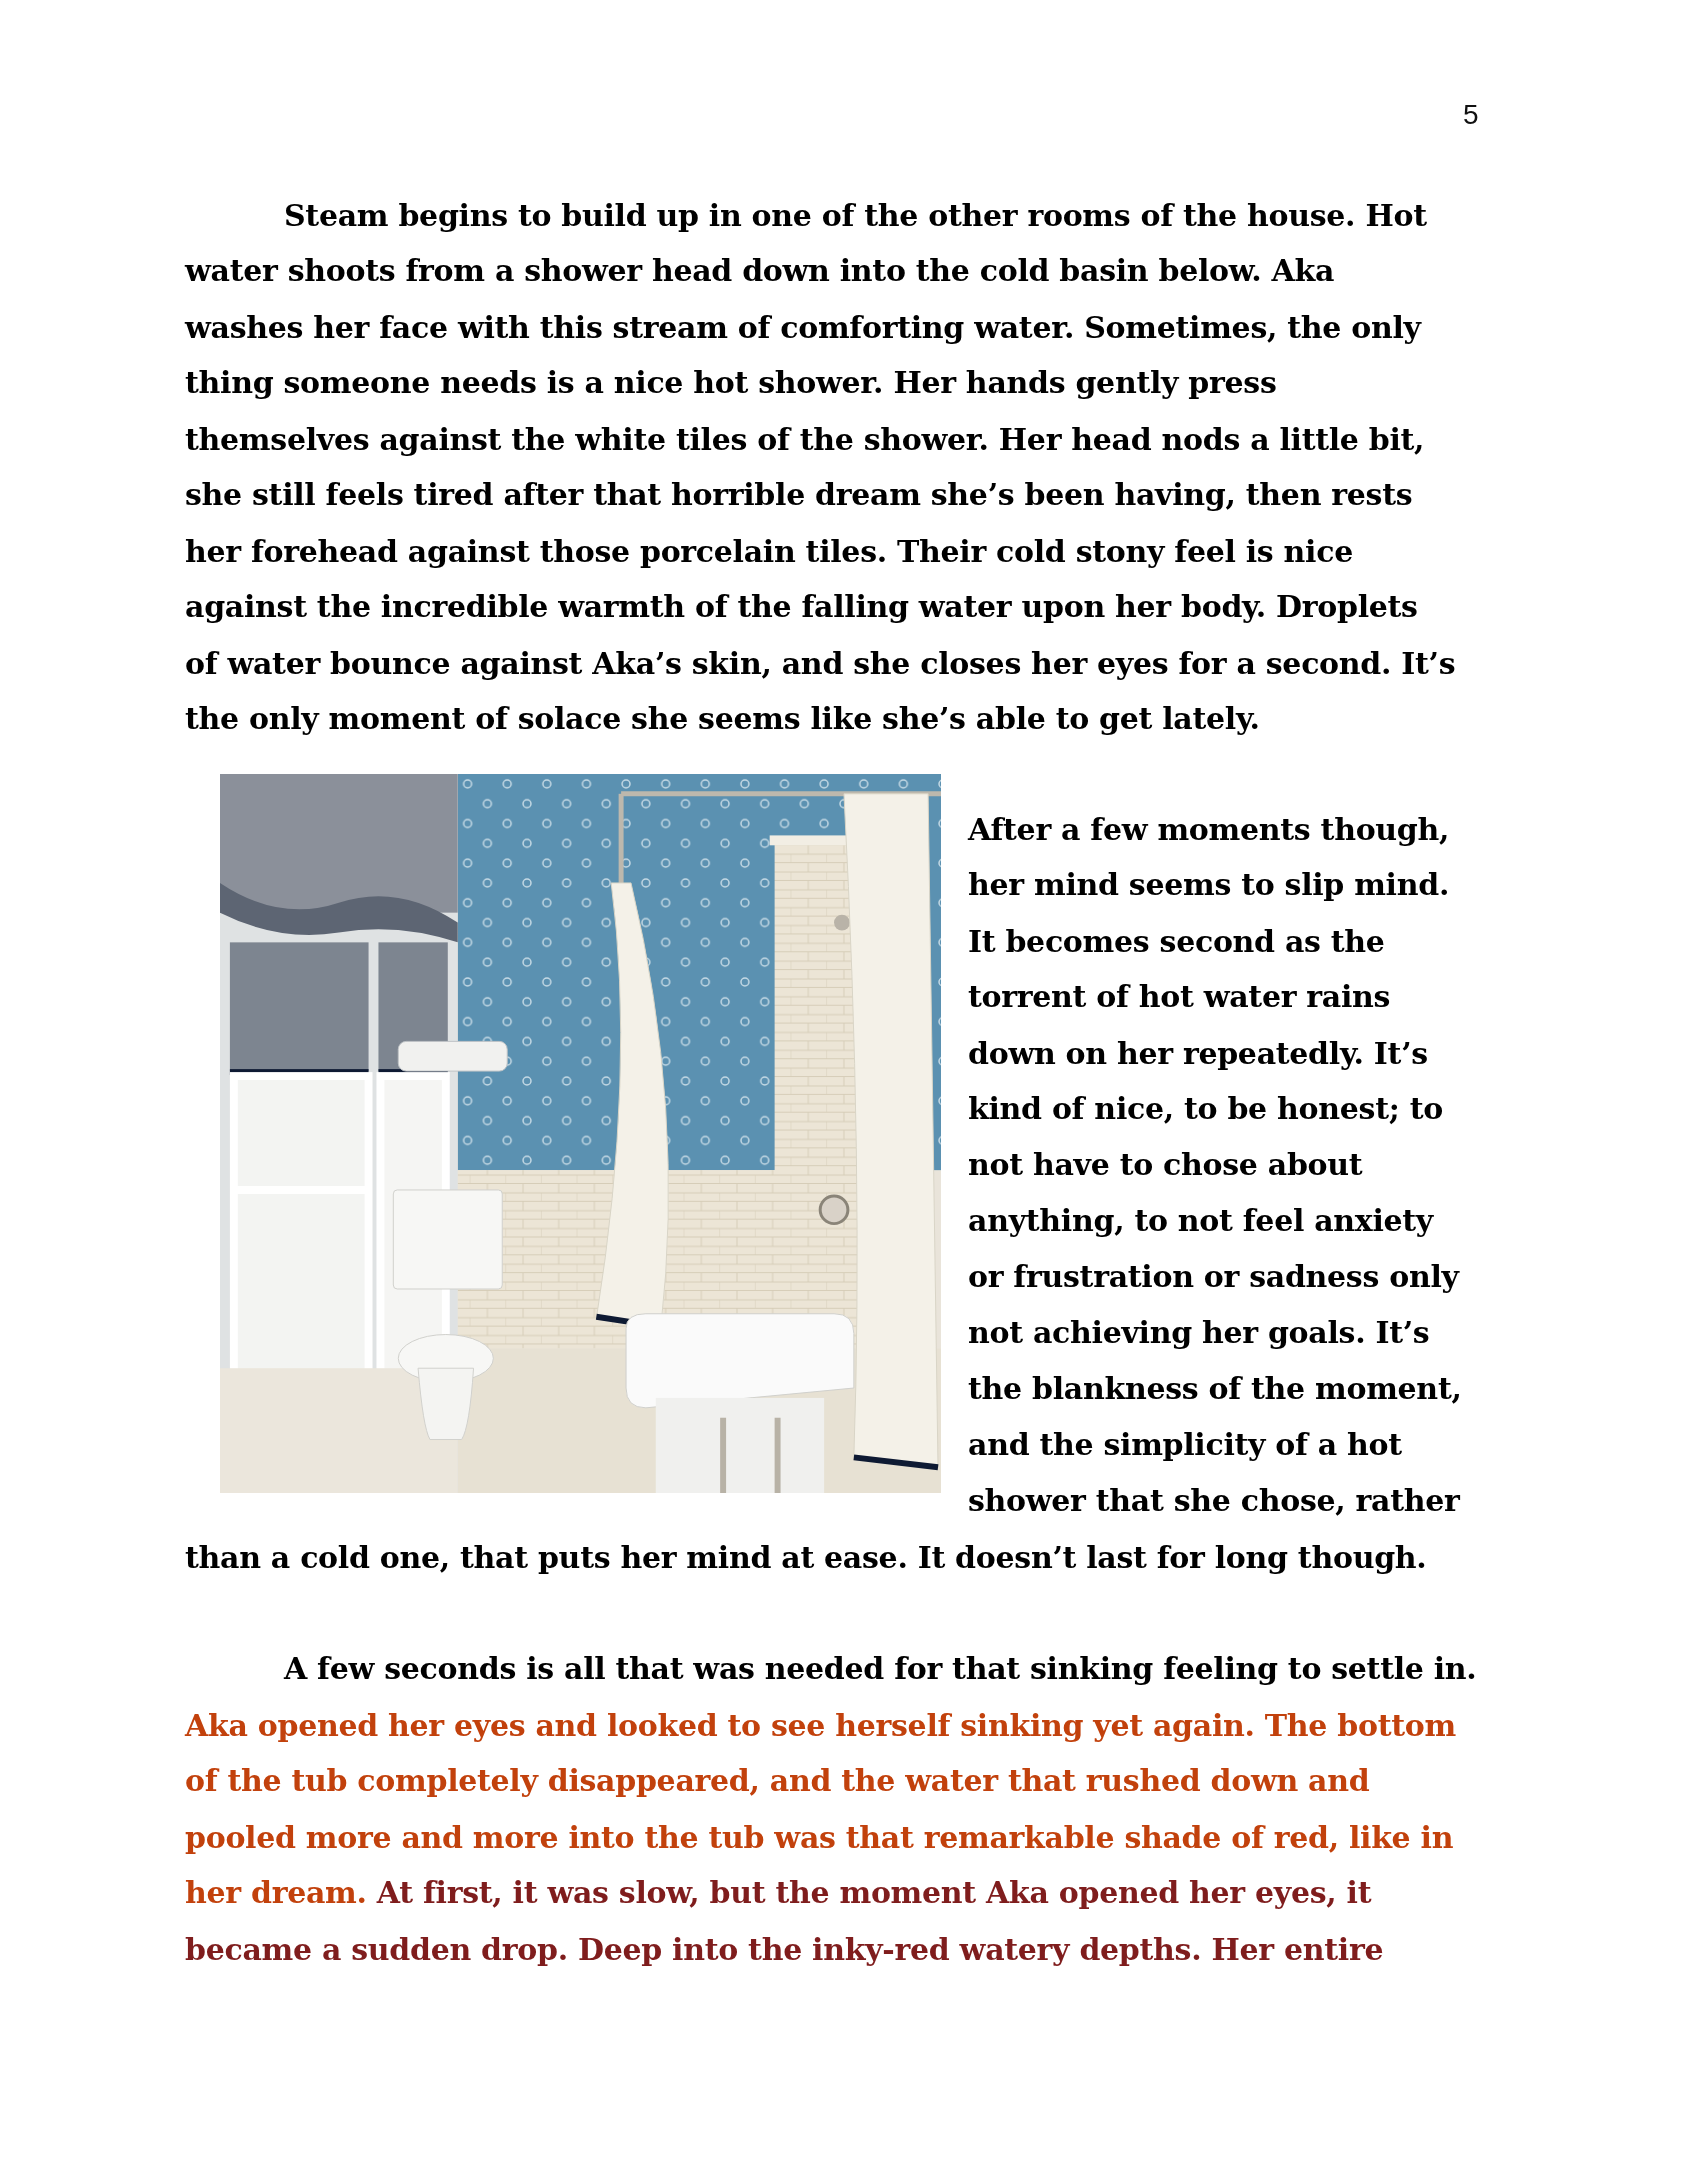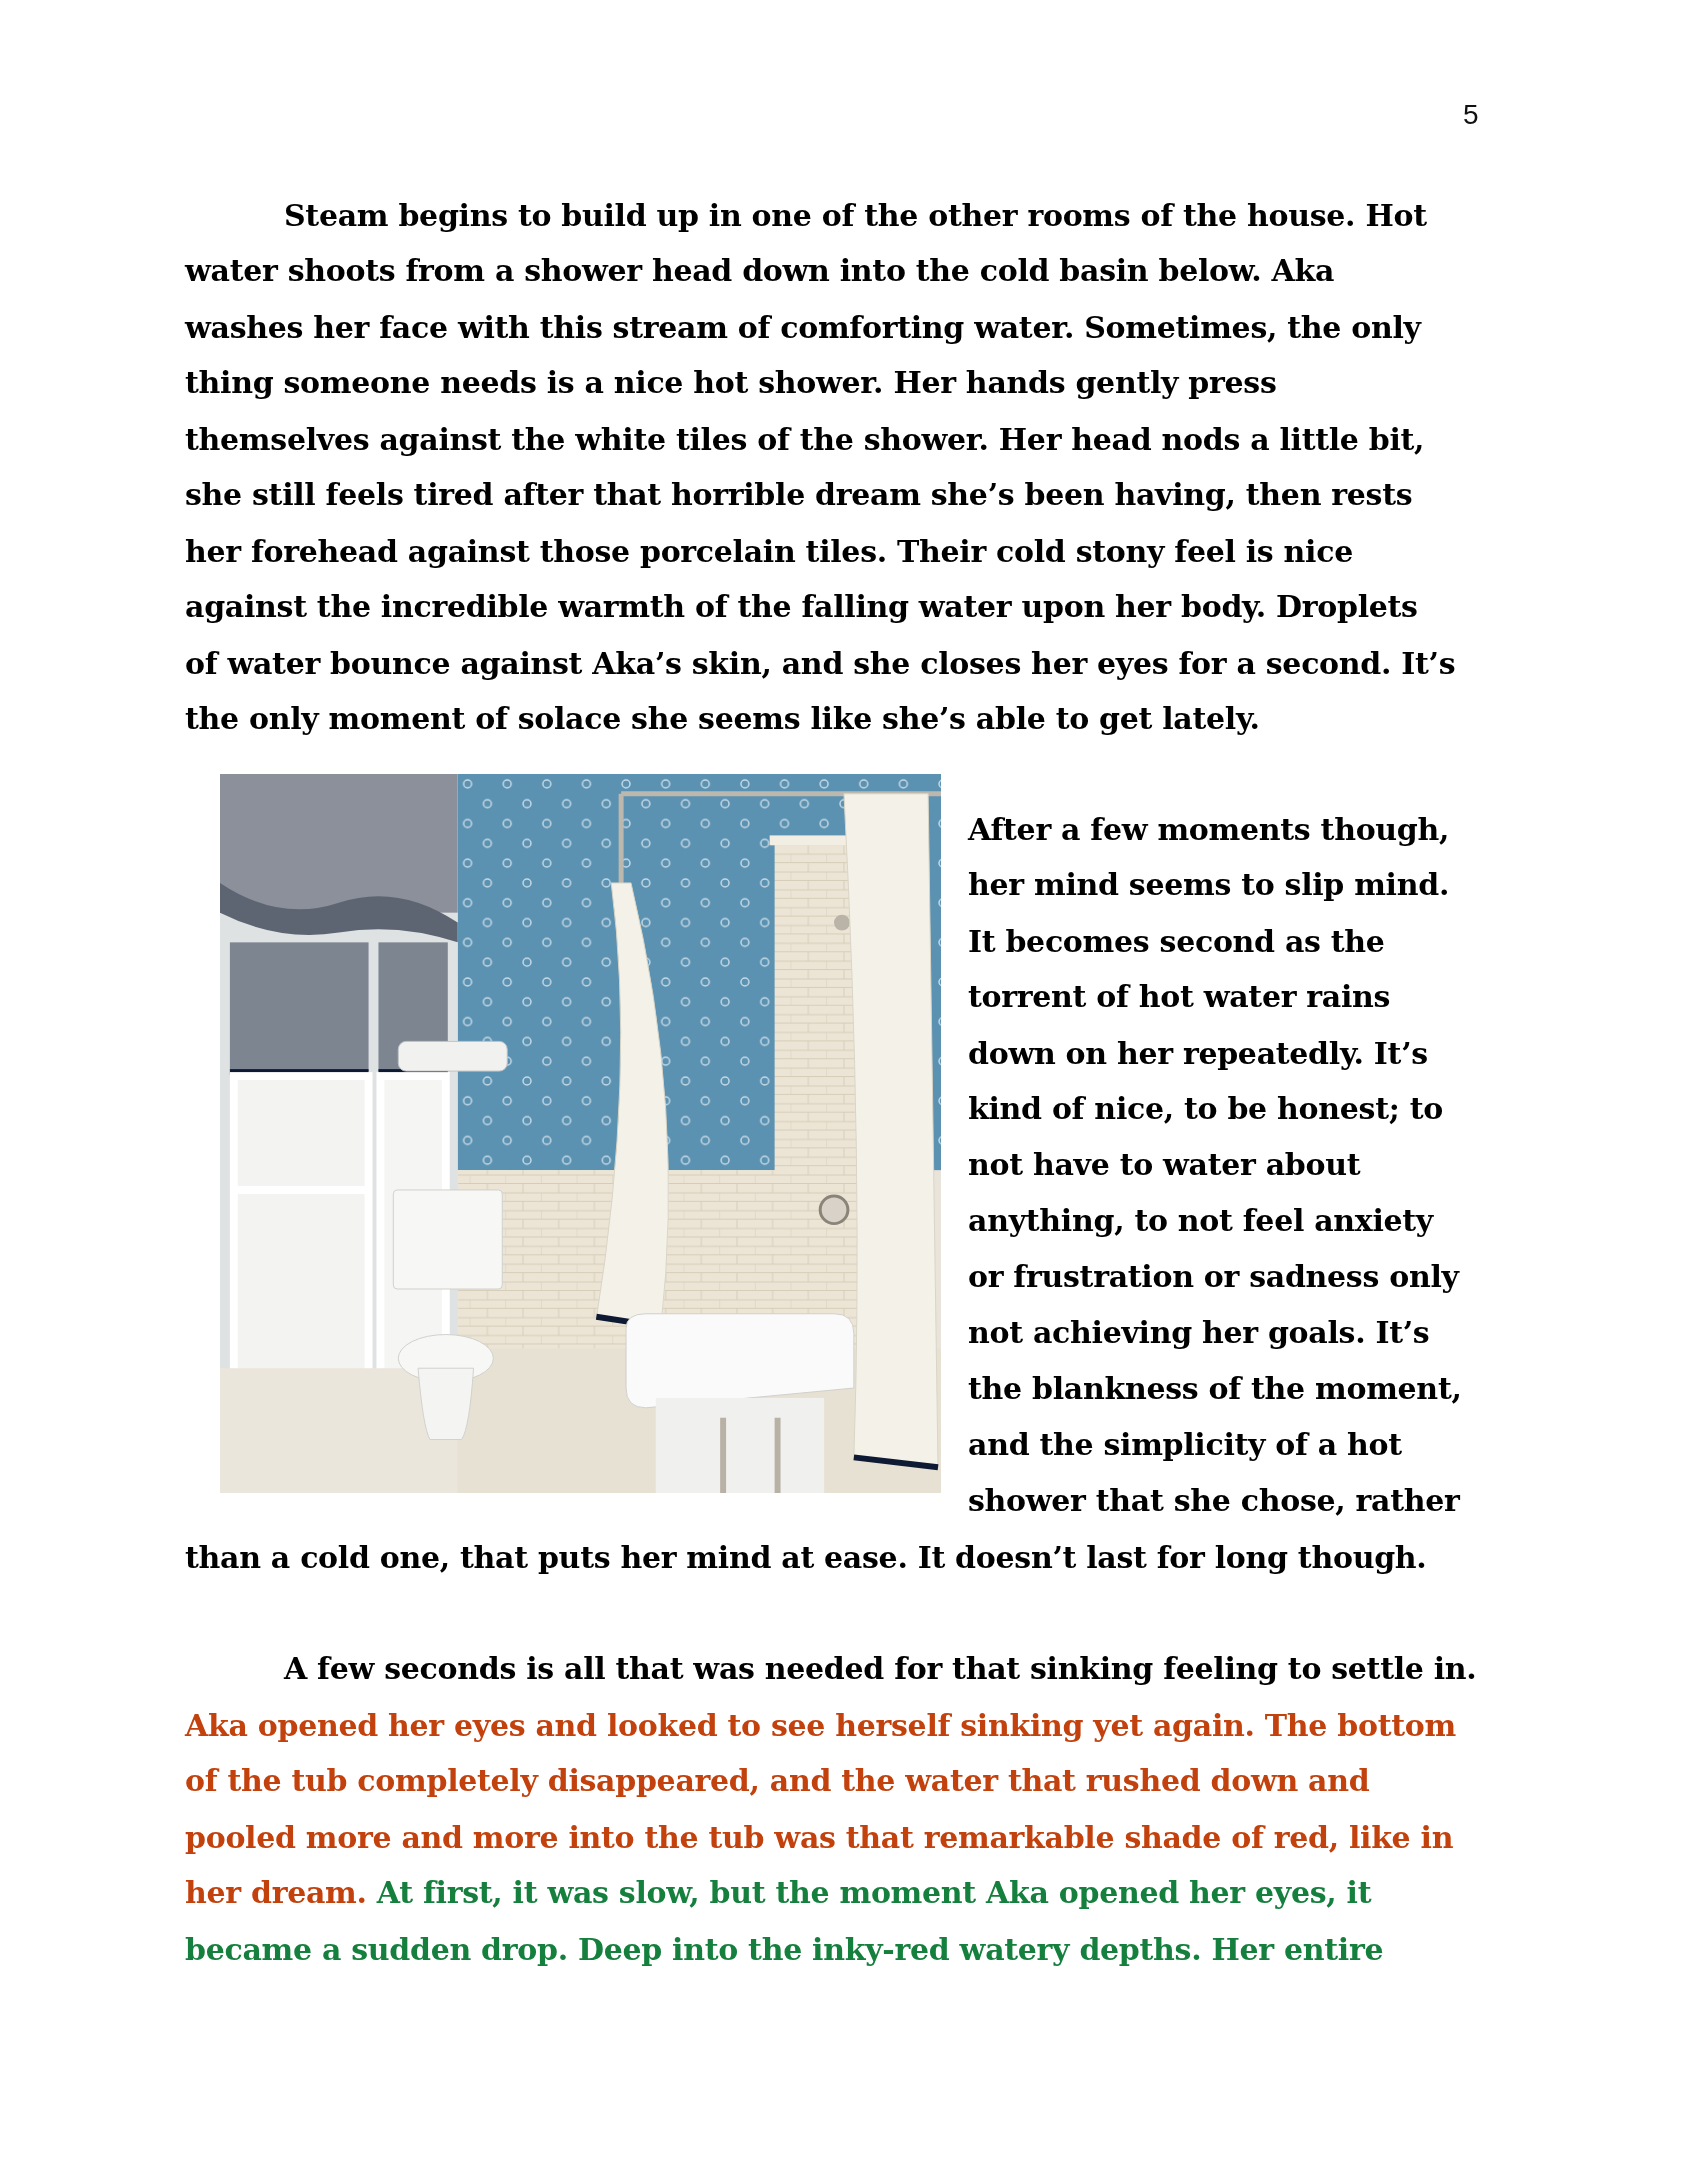--- a/index.html
+++ b/index.html
@@ -8,21 +8,21 @@
     position: absolute; left: 1463px; top: 99px;
     font-family: "Liberation Sans", sans-serif; font-size: 28px; color: #111;
   }
   .line {
     position: absolute; white-space: nowrap;
     font-family: "DejaVu Serif", "Liberation Serif", serif;
     font-weight: bold; font-size: 30px; line-height: 40px;
     color: #000; letter-spacing: -0.3px; text-align: right;
   }
   .gray { color: #c2410c; }
-  .red { color: #15803d; }
+  .red { color: #7f1d1d; }
   .figure {
     position: absolute; left: 220px; top: 774px; width: 721px; height: 719px;
     overflow: hidden; background: #e9e4da;
   }
   .figure svg { display: block; width: 100%; height: 100%; }
 </style>
 </head>
 <body>
 
 <div class="page-num">5</div>
@@ -102,21 +102,21 @@
   </svg>
 </div>
 
 <div>
   <div class="line" style="left:968px;top:810px">After a few moments though,</div>
   <div class="line" style="left:968px;top:865px">her mind seems to slip mind.</div>
   <div class="line" style="left:968px;top:922px">It becomes second as the</div>
   <div class="line" style="left:968px;top:977px">torrent of hot water rains</div>
   <div class="line" style="left:968px;top:1034px">down on her repeatedly. It’s</div>
   <div class="line" style="left:968px;top:1089px">kind of nice, to be honest; to</div>
-  <div class="line" style="left:968px;top:1145px">not have to water about</div>
+  <div class="line" style="left:968px;top:1145px">not have to chose about</div>
   <div class="line" style="left:968px;top:1201px">anything, to not feel anxiety</div>
   <div class="line" style="left:968px;top:1257px">or frustration or sadness only</div>
   <div class="line" style="left:968px;top:1313px">not achieving her goals. It’s</div>
   <div class="line" style="left:968px;top:1369px">the blankness of the moment,</div>
   <div class="line" style="left:968px;top:1425px">and the simplicity of a hot</div>
   <div class="line" style="left:968px;top:1481px">shower that she chose, rather</div>
   <div class="line" style="left:185px;top:1538px">than a cold one, that puts her mind at ease. It doesn’t last for long though.</div>
 </div>
 
 <div>

